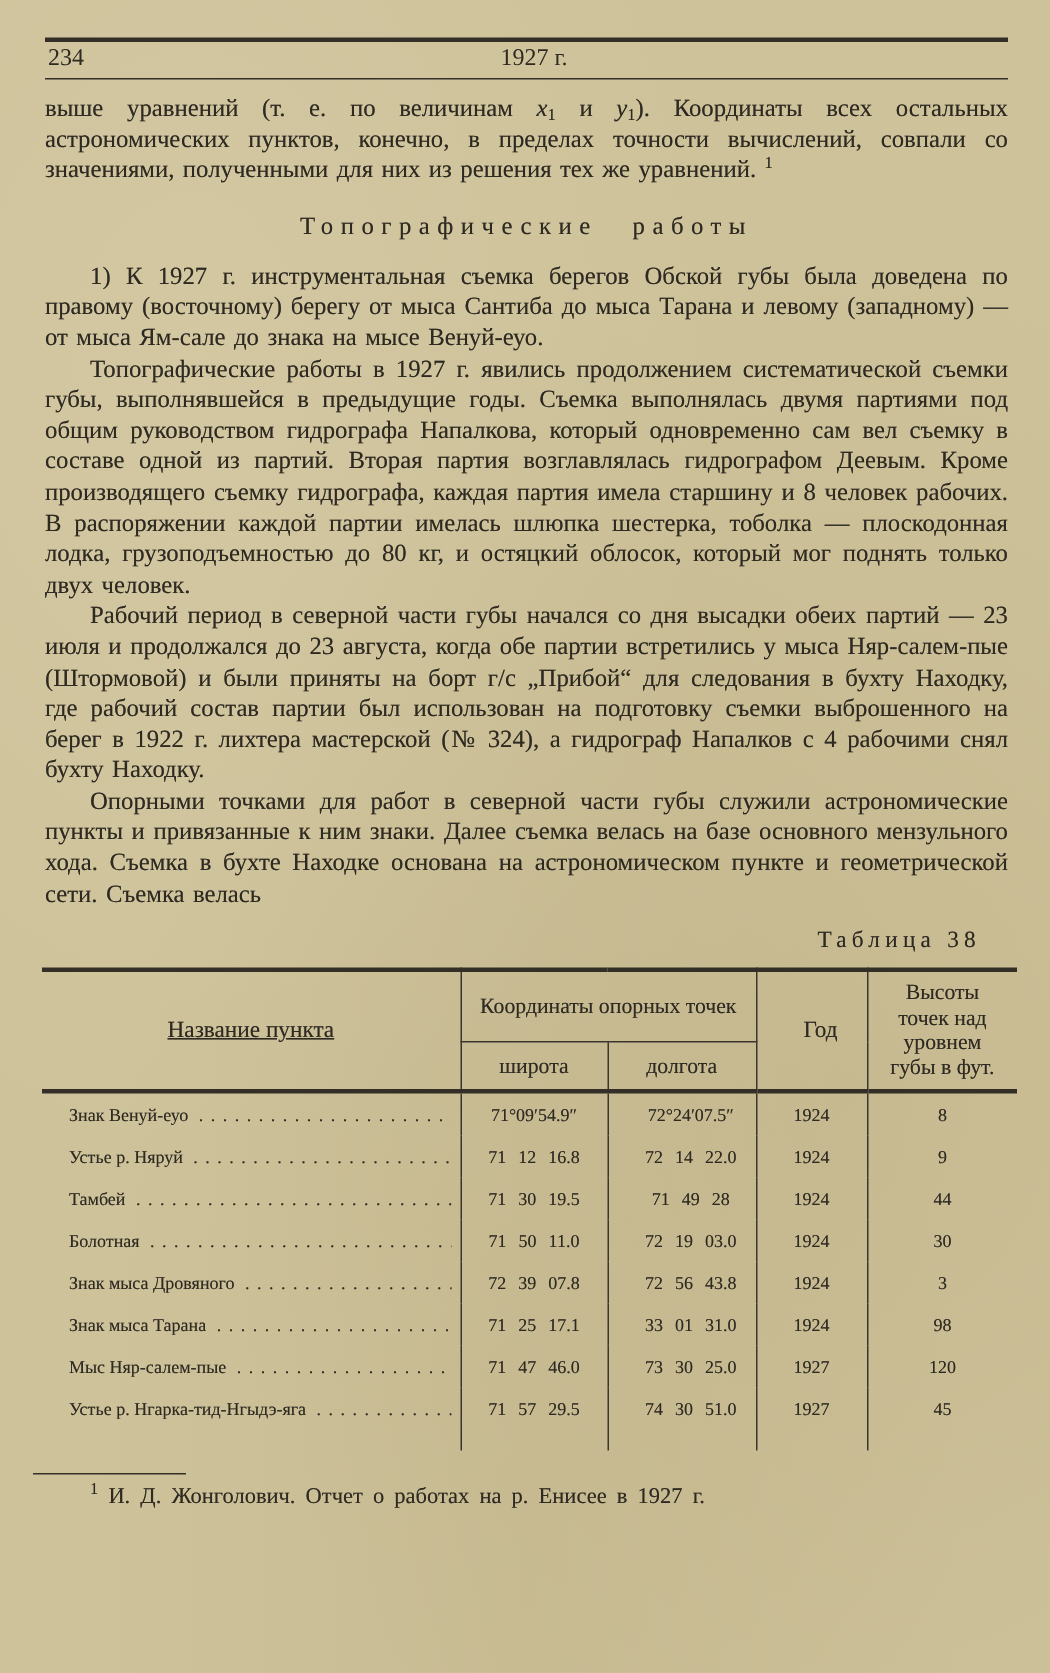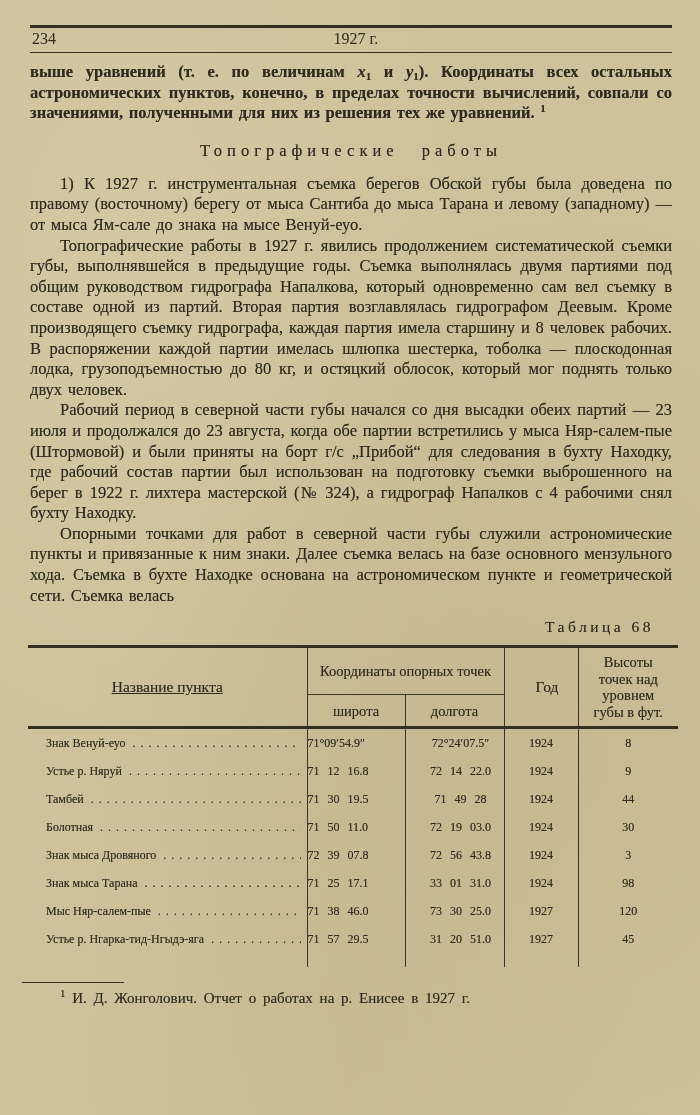--- a/index.html
+++ b/index.html
@@ -34,21 +34,21 @@
   .content { margin-top: 9px; }
   .para {
     margin: 0;
     font-size: 16.5px;
     line-height: 20.6px;
     text-align: justify;
     text-indent: 30px;
     text-shadow: 0 0 0.4px rgba(46,42,34,0.55);
     word-spacing: 1.5px;
   }
-  .para.noindent { text-indent: 0; font-weight: bold; }
+  .para.noindent { text-indent: 0; }
   .para i { font-style: italic; }
   sub { font-size: 11px; vertical-align: -3px; line-height: 0; }
   sup.fnref, .footnote sup { font-size: 11px; vertical-align: 6px; line-height: 0; }
 
   .heading {
     margin: 17px 0 13px 0;
     font-size: 16.5px;
     font-weight: normal;
     text-align: center;
     letter-spacing: 5px;
@@ -97,21 +97,21 @@
   tbody tr td { border-top: none; }
   tbody tr:first-child td { border-top: 3px solid #332f27; }
   td {
     height: 28px;
     font-size: 12px;
     vertical-align: middle;
     padding: 0;
     text-shadow: 0 0 0.3px rgba(46,42,34,0.5);
   }
   td.name { border-right: 1.5px solid #3a362d; }
-  td.lat  { border-right: 1.5px solid #3a362d; word-spacing: 5px; }
+  td.lat  { border-right: 1.5px solid #3a362d; text-align: center; word-spacing: 5px; }
   td.lon  { border-right: 1.5px solid #3a362d; text-align: center; word-spacing: 5px; padding-left: 12px; }
   td.year { border-right: 1.5px solid #3a362d; text-align: center; }
   td.hgt  { text-align: center; }
   tbody tr:last-child td { padding-bottom: 14px; }
 
   .namewrap { display: flex; align-items: baseline; padding-left: 18px; }
   .namewrap .nm { white-space: nowrap; }
   .leader {
     flex: 1;
     overflow: hidden;
@@ -149,21 +149,21 @@
 
     <p class="para noindent"><span>выше уравнений (т. е. по величинам </span><i>x</i><sub>1</sub><span> и </span><i>y</i><sub>1</sub><span>). Координаты всех остальных астрономических пунктов, конечно, в пределах точности вычислений, совпали со значениями, полученными для них из решения тех же уравнений. </span><sup class="fnref">1</sup></p>
 
     <h2 class="heading">Топографические работы</h2>
 
     <p class="para">1) К 1927 г. инструментальная съемка берегов Обской губы была доведена по правому (восточному) берегу от мыса Сантиба до мыса Тарана и левому (западному) — от мыса Ям-сале до знака на мысе Венуй-еуо.</p>
     <p class="para">Топографические работы в 1927 г. явились продолжением систематической съемки губы, выполнявшейся в предыдущие годы. Съемка выполнялась двумя партиями под общим руководством гидрографа Напалкова, который одновременно сам вел съемку в составе одной из партий. Вторая партия возглавлялась гидрографом Деевым. Кроме производящего съемку гидрографа, каждая партия имела старшину и 8 человек рабочих. В распоряжении каждой партии имелась шлюпка шестерка, тоболка — плоскодонная лодка, грузоподъемностью до 80 кг, и остяцкий облосок, который мог поднять только двух человек.</p>
     <p class="para">Рабочий период в северной части губы начался со дня высадки обеих партий — 23 июля и продолжался до 23 августа, когда обе партии встретились у мыса Няр-салем-пые (Штормовой) и были приняты на борт г/с „Прибой“ для следования в бухту Находку, где рабочий состав партии был использован на подготовку съемки выброшенного на берег в 1922 г. лихтера мастерской (№ 324), а гидрограф Напалков с 4 рабочими снял бухту Находку.</p>
     <p class="para">Опорными точками для работ в северной части губы служили астрономические пункты и привязанные к ним знаки. Далее съемка велась на базе основного мензульного хода. Съемка в бухте Находке основана на астрономическом пункте и геометрической сети. Съемка велась</p>
 
-    <div class="table-label">Таблица 68</div>
+    <div class="table-label">Таблица 38</div>
 
     <table class="coords">
       <colgroup>
         <col class="c-name">
           <col class="c-lat">
           <col class="c-lon">
           <col class="c-year">
           <col class="c-h">
       </colgroup>
       <thead>
@@ -251,34 +251,34 @@
           <td class="year">1924</td>
           <td class="hgt">98</td>
         </tr>
         <tr>
           <td class="name">
               <div class="namewrap">
                 <span class="nm">Мыс Няр-салем-пые</span>
                 <span class="leader">. . . . . . . . . . . . . . . . . . . . . . . . . . . . . .</span>
               </div>
             </td>
-          <td class="lat">71 38 46.0</td>
+          <td class="lat">71 47 46.0</td>
           <td class="lon">73 30 25.0</td>
           <td class="year">1927</td>
           <td class="hgt">120</td>
         </tr>
         <tr>
           <td class="name">
               <div class="namewrap">
                 <span class="nm">Устье р. Нгарка-тид-Нгыдэ-яга</span>
                 <span class="leader">. . . . . . . . . . . . . . . . . . . . . . . . . . . . . .</span>
               </div>
             </td>
           <td class="lat">71 57 29.5</td>
-          <td class="lon">31 20 51.0</td>
+          <td class="lon">74 30 51.0</td>
           <td class="year">1927</td>
           <td class="hgt">45</td>
         </tr>
       </tbody>
     </table>
   </main>
 
   <footer>
     <div class="fnrule"></div>
     <p class="footnote"><sup>1</sup> <span>И. Д. Жонголович. Отчет о работах на р. Енисее в 1927 г.</span></p>

